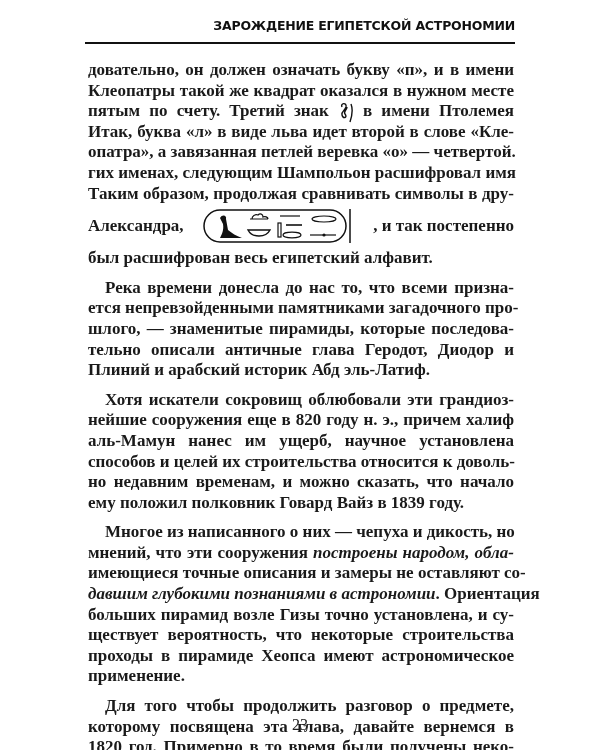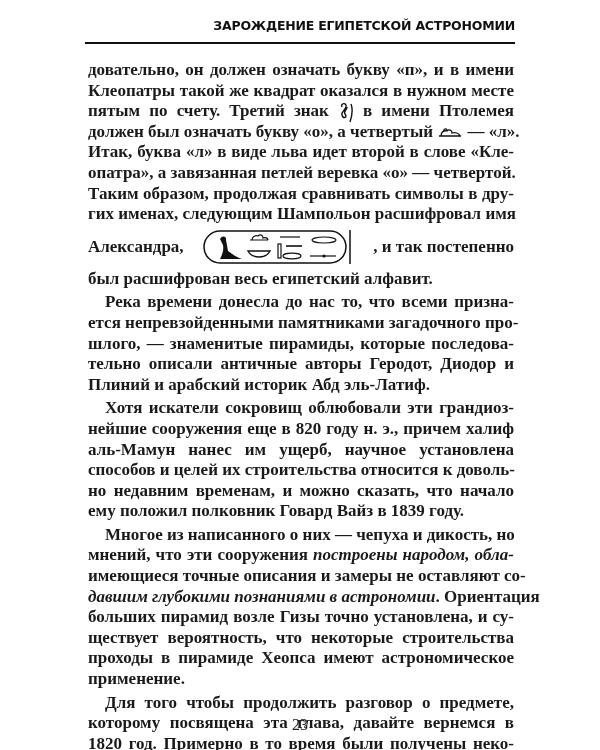--- a/index.html
+++ b/index.html
@@ -11,21 +11,21 @@
     font-size: 12.5px; font-weight: bold; letter-spacing: -0.2px; color: #111;
   }
   .rule { position: absolute; left: 85px; width: 430px; top: 42px; height: 2px; background: #111; }
   .body {
     position: absolute; left: 88px; width: 426px; top: 60px;
     font-family: "Liberation Serif", serif; font-size: 17px; line-height: 20.6px;
     text-align: justify; color: #1a1a1a;
   }
   .line { display: block; white-space: nowrap; text-align-last: justify; height: 20.6px; font-weight: bold; }
   .line.last { text-align-last: left; }
-  .line.indent { text-indent: 17px; }
+  .line.indent { text-indent: 17px; margin-top: 6px; }
   .para-gap { height: 3px; }
   .glyph { display: inline-block; vertical-align: middle; }
   .cartouche-line { height: 40px; line-height: 40px; margin: 2px 0 2px 0; display: flex; align-items: center; justify-content: space-between; }
   .cartouche { display: inline-block; width: 152px; height: 36px; vertical-align: middle; }
   .folio {
     position: absolute; left: 0; width: 600px; top: 716px; text-align: center;
     font-family: "Liberation Serif", serif; font-size: 16px; color: #222;
   }
   i { font-style: italic; }
 </style>
@@ -38,27 +38,24 @@
 
   <div class="body">
 
     <div>
       <span class="line">довательно, он должен означать букву «п», и в имени</span>
       <span class="line">Клеопатры такой же квадрат оказался в нужном месте</span>
       <span class="line"><span>пятым по счету. Третий знак </span><svg class="glyph" width="16" height="22" viewBox="0 0 16 22">
             <path d="M4 6 C2 2, 9 1, 8 6 C7 10, 3 10, 4 14 C5 18, 10 17, 7 13 C5 11, 9 9, 9 6" fill="none" stroke="#111" stroke-width="1.4"></path>
             <path d="M13 3 C15 8, 14 15, 12 21" fill="none" stroke="#111" stroke-width="1.4"></path>
           </svg><span> в имени Птолемея</span></span>
-      <span class="line"><span>должен был означать букву «о», а четвертый </span><svg class="glyph" width="26" height="12" viewBox="0 0 26 12">
-            <path d="M2 9 L24 9 M4 9 C4 5, 7 3, 10 4 C12 2, 15 3, 15 6 C18 5, 22 6, 23 9 M7 4 C6 2, 9 1, 10 3" fill="none" stroke="#111" stroke-width="1.3"></path>
-          </svg><span> — «л».</span></span>
       <span class="line">Итак, буква «л» в виде льва идет второй в слове «Кле-</span>
       <span class="line">опатра», а завязанная петлей веревка «о» — четвертой.</span>
+      <span class="line">гих именах, следующим Шампольон расшифровал имя</span>
       <span class="line">Таким образом, продолжая сравнивать символы в дру-</span>
-      <span class="line">гих именах, следующим Шампольон расшифровал имя</span>
       <span class="line cartouche-line">
           <span>Александра, </span>
           <svg class="cartouche" viewBox="0 0 152 36">
           <rect x="2" y="2" width="142" height="32" rx="16" ry="16" fill="none" stroke="#111" stroke-width="1.5"></rect>
           <line x1="148" y1="1" x2="148" y2="35" stroke="#111" stroke-width="1.5"></line>
 
           <path d="M18 10 C20 6, 25 7, 24 11 L26 22 C30 25, 34 28, 40 30 L18 30 C20 26, 22 22, 21 16 Z" fill="#111"></path>
 
           <path d="M48 11 L66 11 M50 11 C50 8, 53 6, 56 7 C58 5, 61 6, 61 9 C63 8, 66 9, 66 11" fill="none" stroke="#111" stroke-width="1.2"></path>
 
@@ -76,21 +73,21 @@
           <span>, и так постепенно</span>
         </span>
       <span class="line last">был расшифрован весь египетский алфавит.</span>
     </div>
     <div class="para-gap"></div>
 
     <div>
       <span class="line indent">Река времени донесла до нас то, что всеми призна-</span>
       <span class="line">ется непревзойденными памятниками загадочного про-</span>
       <span class="line">шлого, — знаменитые пирамиды, которые последова-</span>
-      <span class="line">тельно описали античные авторы Геродот, Диодор и</span>
+      <span class="line">тельно описали античные глава Геродот, Диодор и</span>
       <span class="line last">Плиний и арабский историк Абд эль-Латиф.</span>
     </div>
     <div class="para-gap"></div>
 
     <div>
       <span class="line indent">Хотя искатели сокровищ облюбовали эти грандиоз-</span>
       <span class="line">нейшие сооружения еще в 820 году н. э., причем халиф</span>
       <span class="line">аль-Мамун нанес им ущерб, научное установлена</span>
       <span class="line">способов и целей их строительства относится к доволь-</span>
       <span class="line">но недавним временам, и можно сказать, что начало</span>

